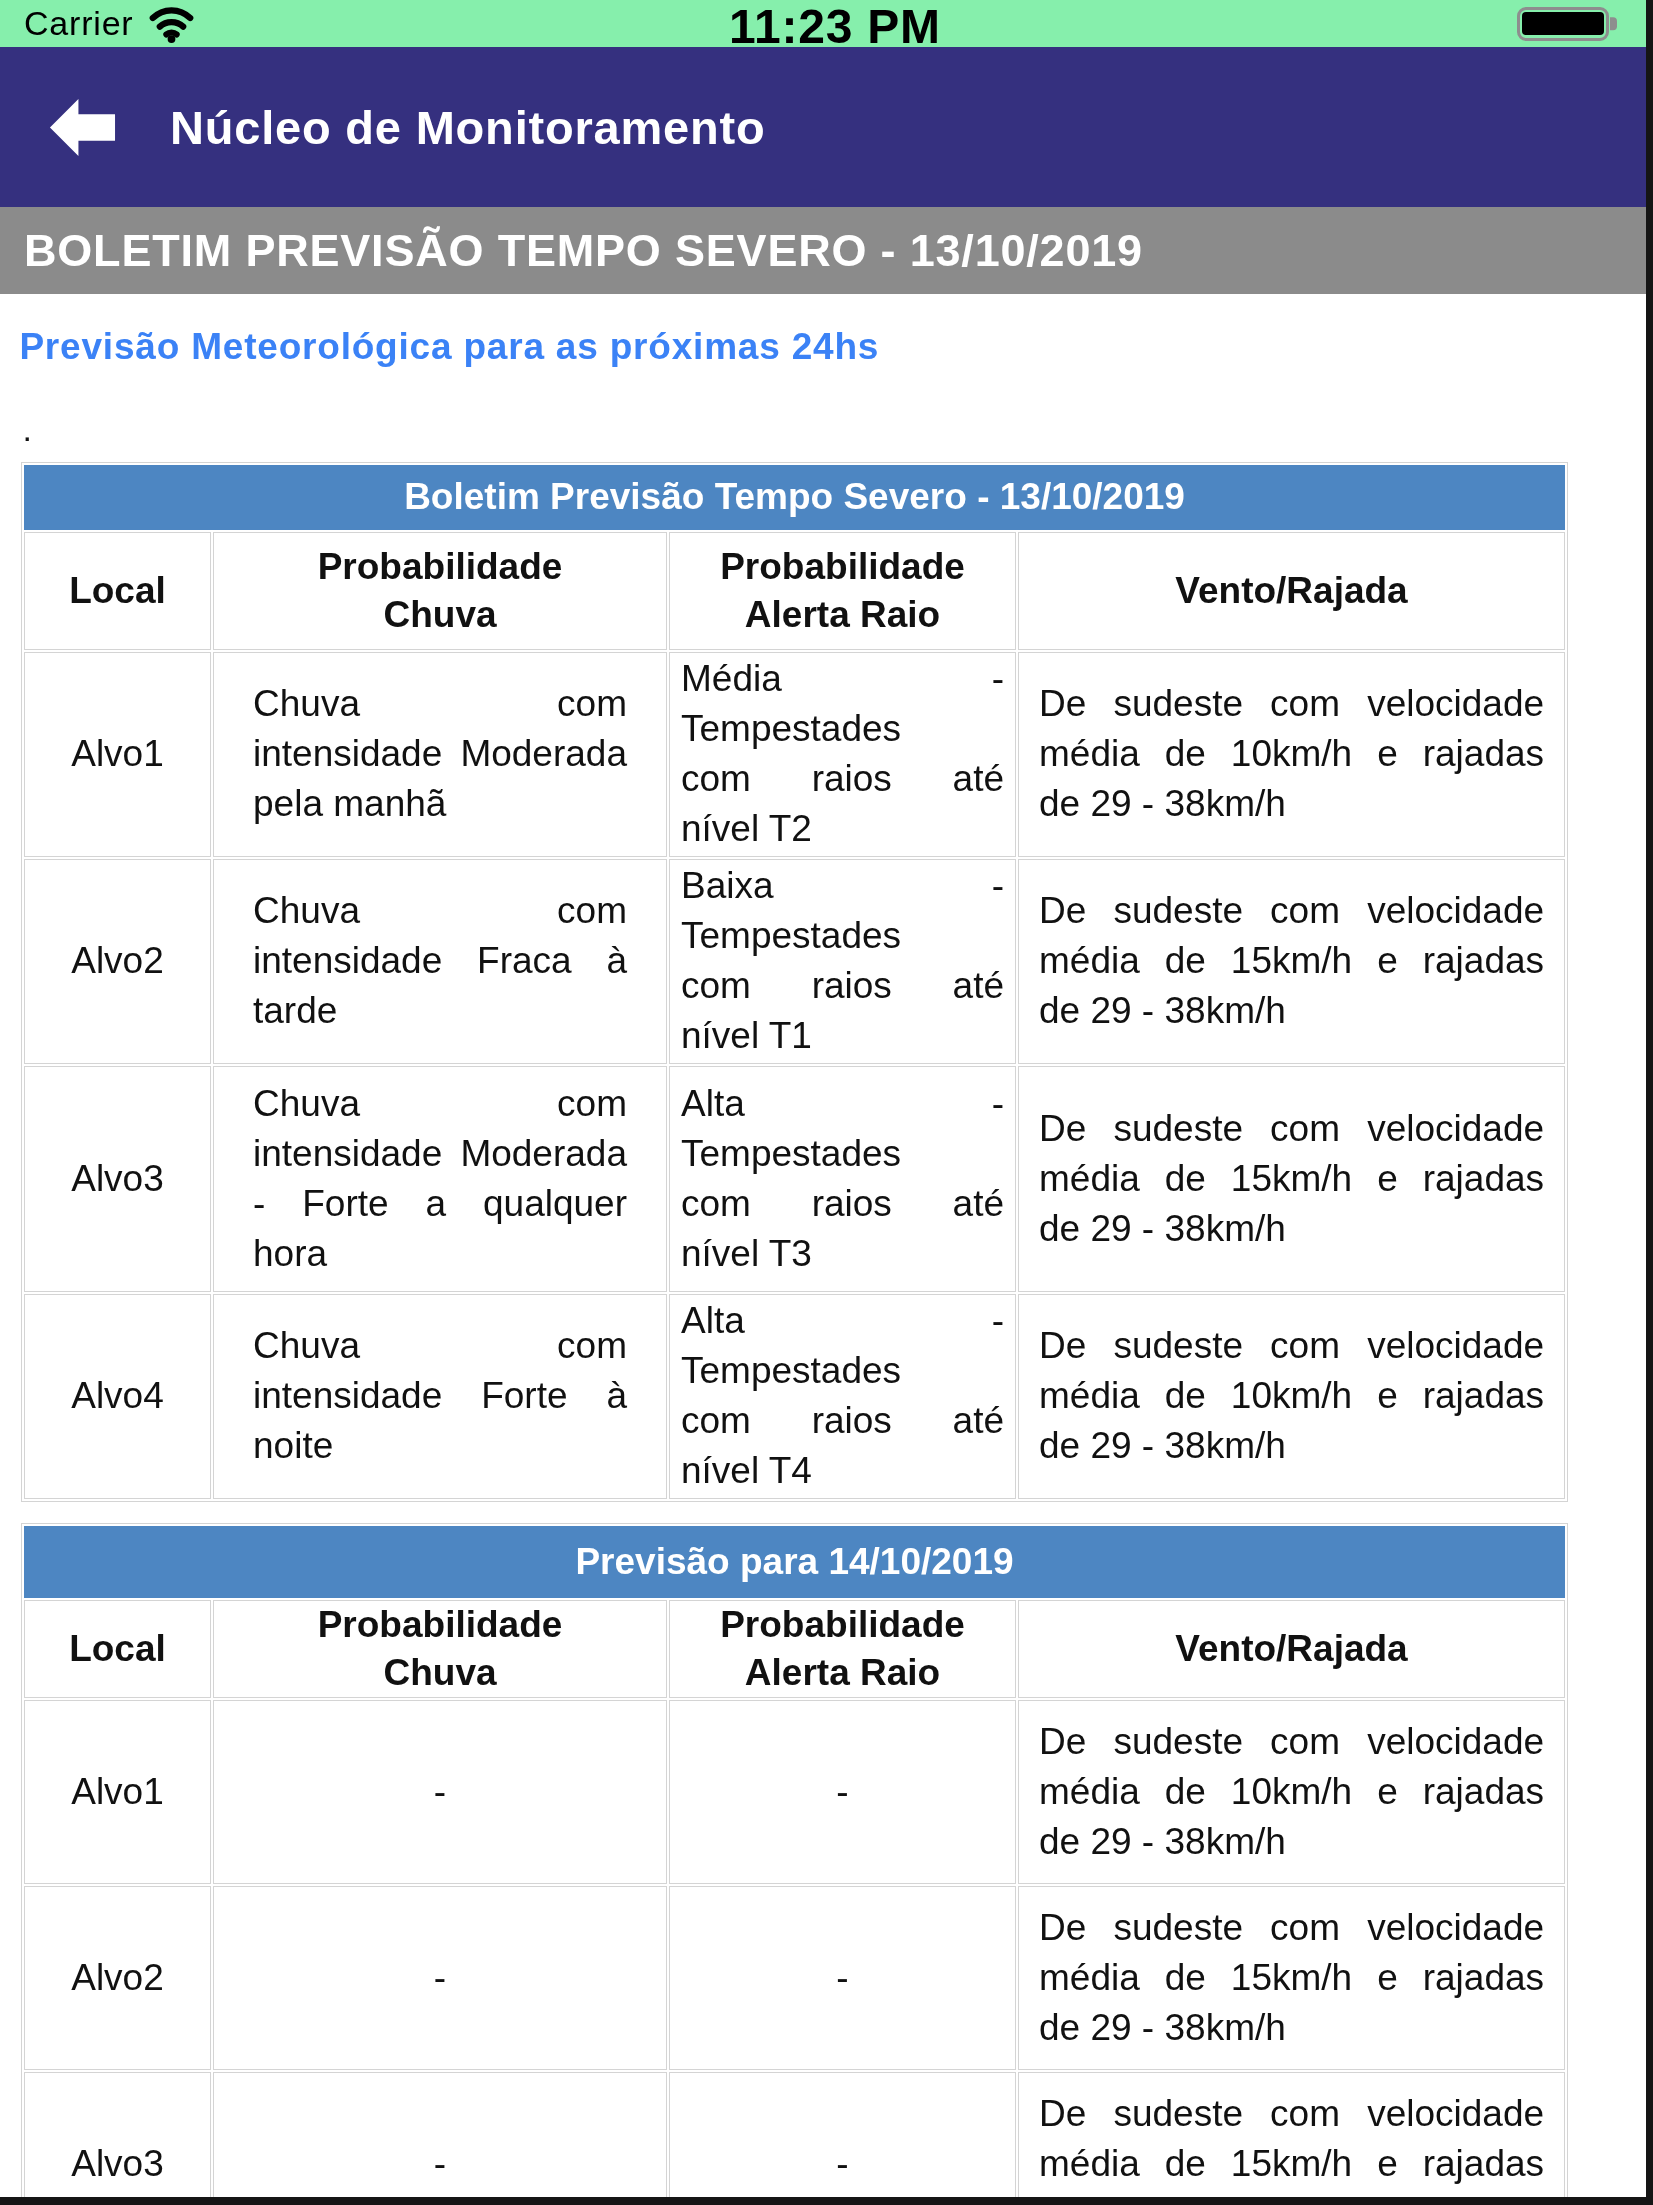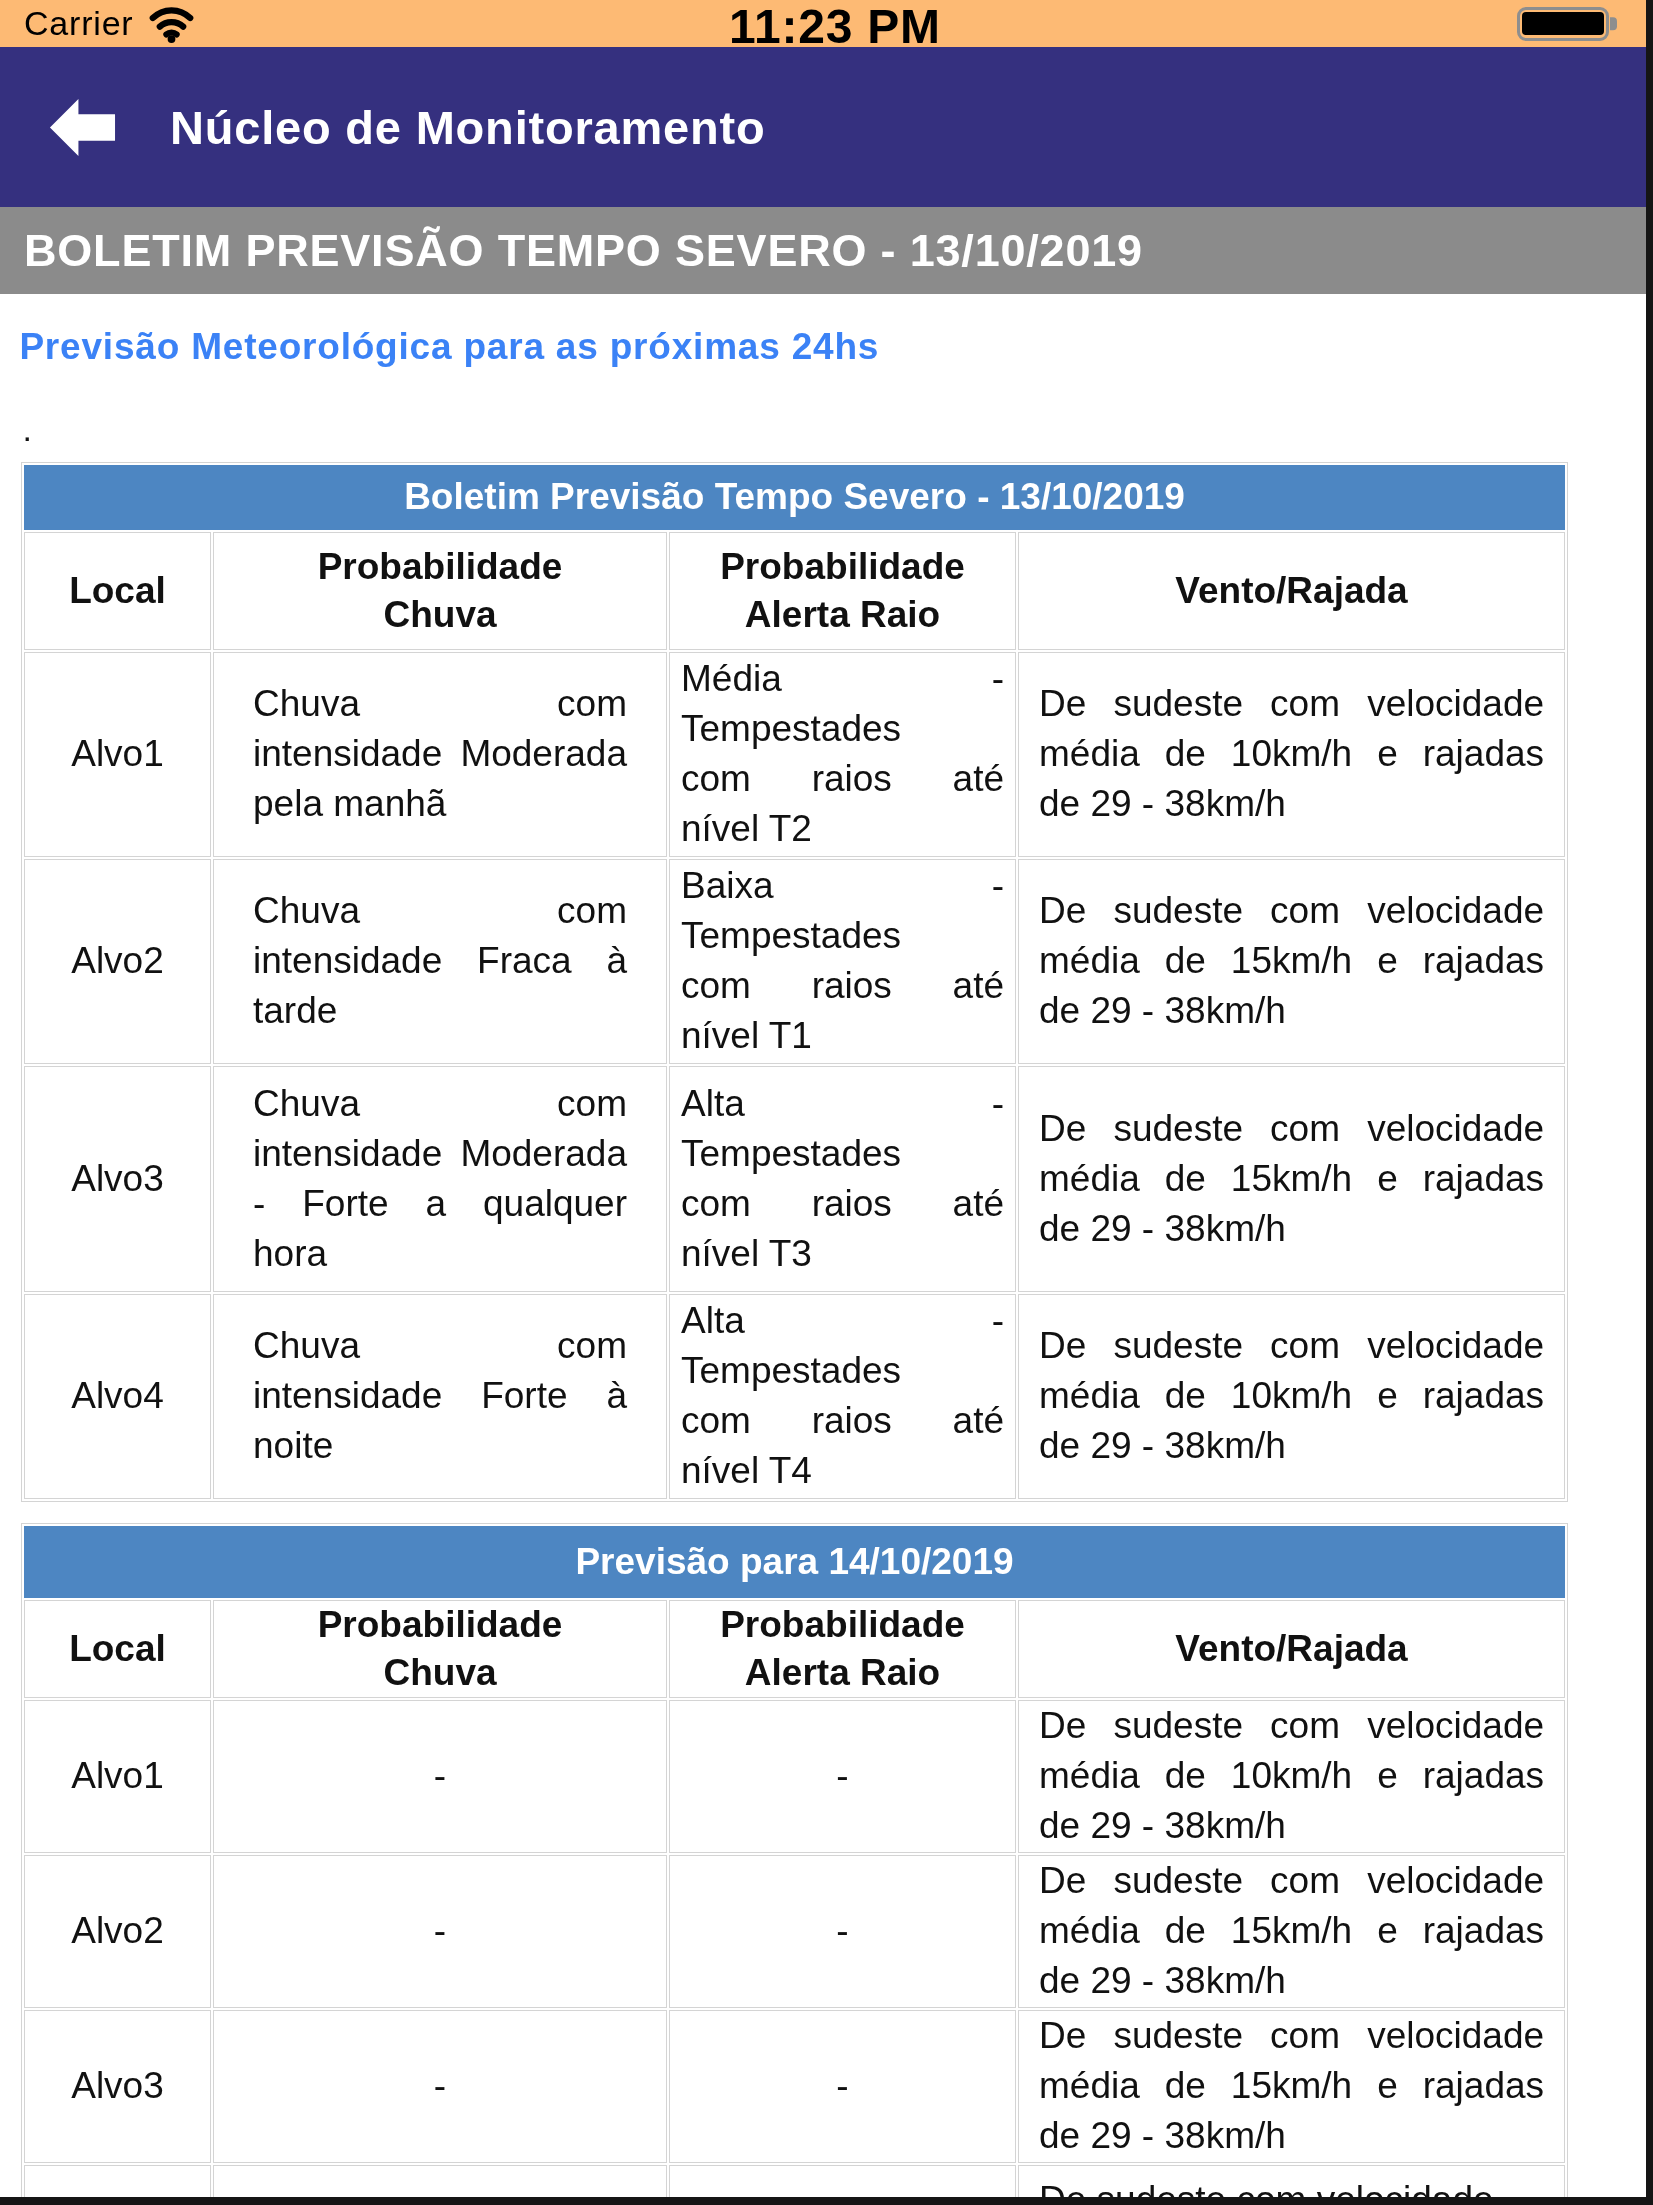--- a/index.html
+++ b/index.html
@@ -6,21 +6,21 @@
   html, body {
     width: 1653px; height: 2205px;
     overflow: hidden;
     background: #ffffff;
     font-family: "Liberation Sans", sans-serif;
   }
 
   
   .status-bar {
     position: relative;
-    height: 47px; background: #fdba74;
+    height: 47px; background: #86efac;
     display: flex; align-items: center;
     padding: 0 44px 0 24px;
     color: #000;
   }
   .carrier { font-size: 34px; letter-spacing: 0.8px; }
   .wifi { margin-left: 14.5px; width: 47px; height: 39px; }
   .sb-time {
     position: absolute; left: 50%; top: 50%;
     transform: translate(-46%, -46%);
     font-size: 48px; font-weight: bold; letter-spacing: 0.8px;
@@ -105,21 +105,21 @@
     font-size: 37px; color: #111;
     vertical-align: middle; line-height: 50px;
     height: 205px;
     overflow: hidden;
   }
   .t2 td { height: 153px; }
 
   td.c-local { text-align: center; }
   td.c-chuva { padding: 12px 39px; }
   td.c-raio  { padding: 0 11px; margin-left: 8px; }
-  td.c-vento { padding: 0 20px; }
+  td.c-vento { padding: 16px 20px; }
   td.dash    { text-align: center; }
 
   .ln { text-align: justify; text-align-last: justify; }
   .ln-last { text-align-last: left; }
 
   .cut-row td { vertical-align: top; padding-top: 9.7px; }
 
   
   .right-strip {
     position: fixed; top: 0; right: 0;

